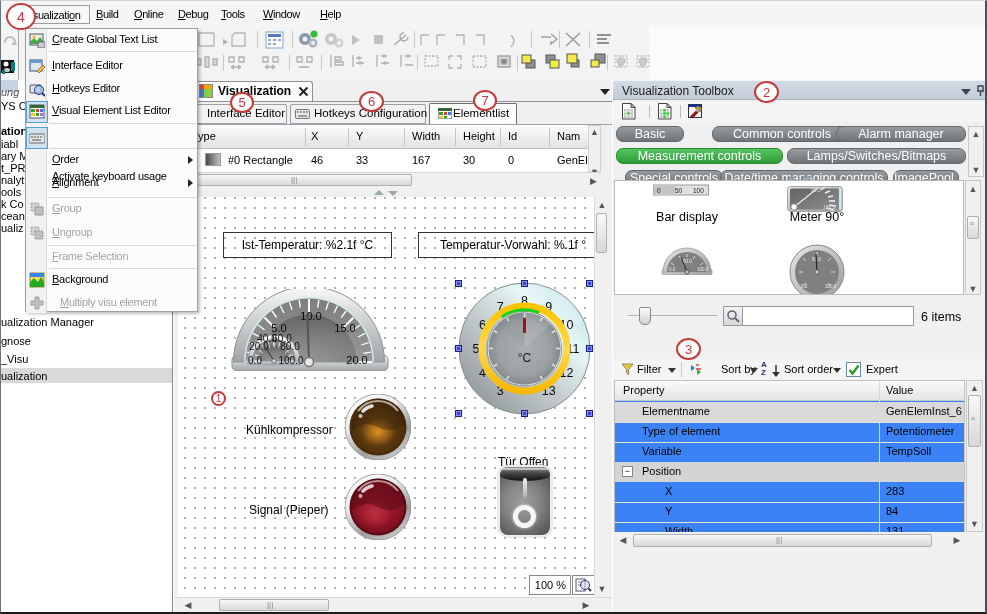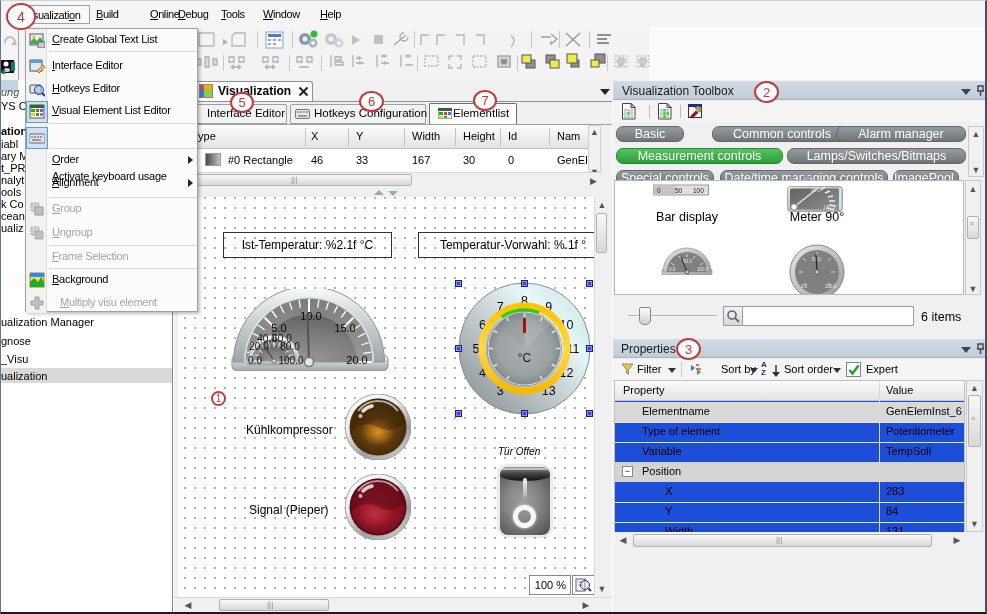--- a/index.html
+++ b/index.html
@@ -41,21 +41,21 @@
 .sb { background:#f0f0f0; }
 .sbthumb { background:linear-gradient(#f8f8f8,#d8d8d8); border:1px solid #b0b0b0; border-radius:2px; }
 .arr { color:#555; font-size:9px; line-height:12px; text-align:center; }
 </style>
 </head>
 <body>
 <div id="root">
   <div id="menubar">
     <div class="mi sel" style="left:20px; width:69px; padding:0 2px;">Visualizati<u>o</u>n</div>
     <div class="mi" style="left:95px;"><u>B</u>uild</div>
-    <div class="mi" style="left:149px;"><u>O</u>nline</div>
+    <div class="mi" style="left:133px;"><u>O</u>nline</div>
     <div class="mi" style="left:177px;"><u>D</u>ebug</div>
     <div class="mi" style="left:220px;"><u>T</u>ools</div>
     <div class="mi" style="left:262px;"><u>W</u>indow</div>
     <div class="mi" style="left:319px;"><u>H</u>elp</div>
   </div>
   <div id="toolbar">
     <div class="abs" style="left:0;top:0;width:18px;height:53px;background:#f4f4f4;border-right:1px solid #a8a8a8;"></div>
     <svg class="abs" style="left:1px;top:7px;" width="16" height="14" viewBox="0 0 16 14">
         <path d="M3 9 a5 5 0 1 1 9 2" fill="none" stroke="#b8b8b8" stroke-width="1.8"></path>
         <path d="M9 11 l6 0 -2 -5z" fill="#c0c0c0"></path>
@@ -451,21 +451,21 @@
         <circle cx="33" cy="33" r="33" fill="url(#lring)"></circle>
         <circle cx="33" cy="33" r="33" fill="none" stroke="#8a8a8a" stroke-width="0.8"></circle>
         <circle cx="33" cy="33" r="28.5" fill="#4a2c0a"></circle>
         <circle cx="33" cy="33" r="26.5" fill="url(#lbrown)"></circle>
         <ellipse cx="33" cy="38" rx="17" ry="14" fill="url(#lglow)"></ellipse>
         <path d="M 7 31 A 26.5 26.5 0 0 1 60 31 L 58.5 31 Q 46 40 33 33 Q 20 26 7.5 36 Z" fill="#35200a" opacity="0.42"></path>
         <path d="M13 17 A 25 25 0 0 1 53 17" stroke="#ffffff" stroke-width="2" opacity="0.6" fill="none"></path>
         <path d="M18 17 Q 22 13 27 12" stroke="#ffffff" stroke-width="3.5" fill="none" stroke-linecap="round" opacity="0.85"></path>
         <circle cx="15.5" cy="22" r="2" fill="#ffffff" opacity="0.7"></circle>
       </svg>
-      <div class="abs" style="left:320px;top:249px;font-size:10px;font-style:italic;">Tür Offen</div>
+      <div class="abs" style="left:320px;top:258px;font-size:12px;">Tür Offen</div>
       <div class="abs" style="left:320px;top:268px;width:54px;height:72px;border-radius:11px;background:#ededed;box-shadow:0 0 2px rgba(120,120,120,0.6);"></div>
       <div class="abs" style="left:322px;top:270px;width:50px;height:68px;border-radius:8px;background:radial-gradient(ellipse 105% 85% at 45% 52%, #9e9e9e 0%, #868686 32%, #4e4e4e 75%, #222 100%);overflow:hidden;">
          <div class="abs" style="left:0;top:0;width:50px;height:14px;border-radius:8px 8px 50% 50% / 8px 8px 40% 40%;background:linear-gradient(#989898 0%, #454545 45%, #101010 100%);"></div>
          <div class="abs" style="left:0;top:1px;width:50px;height:2px;border-radius:2px;background:rgba(255,255,255,0.5);"></div>
          <div class="abs" style="left:23px;top:11px;width:4px;height:21px;border-radius:2px;background:linear-gradient(rgba(250,250,250,0.95),rgba(230,230,230,0.55) 75%,rgba(200,200,200,0.1));"></div>
          <div class="abs" style="left:13px;top:38px;width:23px;height:23px;border-radius:50%;border:5px solid #f6f6f6;box-shadow:0 0 3px rgba(255,255,255,0.8);"></div>
       </div>
       <div class="abs" style="left:71px;top:306px;font-size:12px;">Signal (Pieper)</div>
       <svg class="abs" style="left:167px;top:277px;" width="66" height="66" viewBox="0 0 66 66">
         <defs>
@@ -566,21 +566,21 @@
           <path d="M7 4.5 l3.5 -1.5 3 3.5 -2 2.5 z" fill="#c8a828" stroke="#665"></path>
         </g>
       </svg>
     </div>
 
     <div class="catbtn" style="left:3px;top:46px;width:68px;">Basic</div>
     <div class="catbtn" style="left:80px;top:46px;width:140px;margin-left:19px;">Common controls</div>
     <div class="catbtn" style="left:223px;top:46px;width:130px;">Alarm manager</div>
     <div class="catbtn" style="left:3px;top:68px;width:167px;background:linear-gradient(#55c55f,#2f9c3a);border-color:#2a8a33;">Measurement controls</div>
     <div class="catbtn" style="left:174px;top:68px;width:179px;">Lamps/Switches/Bitmaps</div>
-    <div class="catbtn" style="left:3px;top:90px;width:98px;">Special controls</div>
+    <div class="catbtn" style="left:12px;top:90px;width:98px;">Special controls</div>
     <div class="catbtn" style="left:107px;top:90px;width:168px;">Date/time managing controls</div>
     <div class="catbtn" style="left:280px;top:90px;width:66px;">ImagePool...</div>
 
     <div class="abs sb" style="left:355px;top:46px;width:16px;height:51px;border:1px solid #c8c8c8;"></div>
     <div class="abs arr" style="left:356px;top:48px;width:14px;">▲</div>
     <div class="abs arr" style="left:356px;top:84px;width:14px;">▼</div>
 
     <svg class="abs" style="left:173px;top:96px;" width="28" height="6" viewBox="0 0 28 6">
         <path d="M0 5.5 l5 -5 l5 5z" fill="#9aa" stroke="#778" stroke-width="0.5"></path>
         <path d="M16 0.5 h10 l-5 5z" fill="#9aa" stroke="#778" stroke-width="0.5"></path>
@@ -670,29 +670,20 @@
     <div class="abs" style="left:15px;top:235px;width:89px;height:2px;background:#b0b0b0;border-bottom:1px solid #f8f8f8;"></div>
     <div class="abs" style="left:26px;top:227px;width:12px;height:18px;background:linear-gradient(#fcfcfc,#d0d0d0);border:1px solid #888;border-radius:2px 2px 5px 5px;"></div>
     <div class="abs" style="left:110px;top:226px;width:20px;height:20px;background:linear-gradient(#f4f4f4,#d8d8d8);border:1px solid #999;"></div>
     <svg class="abs" style="left:113px;top:229px;" width="14" height="14" viewBox="0 0 14 14">
         <circle cx="6" cy="6" r="4" fill="none" stroke="#667" stroke-width="1.6"></circle>
         <line x1="9" y1="9" x2="13" y2="13" stroke="#667" stroke-width="2"></line>
       </svg>
     <div class="abs" style="left:129px;top:226px;width:172px;height:20px;background:#fff;border:1px solid #999;"></div>
     <div class="abs" style="left:308px;top:230px;font-size:12.5px;">6 items</div>
 
-    <div class="ptitle" style="top:258px;">
-        <span style="position:absolute;left:8px;top:3px;">Properties</span>
-      <svg class="abs" style="left:348px;top:8px;" width="10" height="6" viewBox="0 0 10 6">
-          <path d="M0 0 h10 l-5 6z" fill="#3a4450"></path>
-        </svg>
-      <svg class="abs" style="left:363px;top:4px;" width="11" height="12" viewBox="0 0 11 12">
-          <path d="M2 1 h5 v5 h-5 z M1 6 h7 M4.5 6 v5" stroke="#3a4450" stroke-width="1.4" fill="none"></path>
-        </svg>
-    </div>
     <div class="abs" style="left:0;top:279px;width:372px;height:22px;background:#f4f4f4;">
       <svg class="abs" style="left:8px;top:4px;" width="13" height="13" viewBox="0 0 13 13">
           <path d="M1 1 h11 l-4.5 5.5 v5 l-2 -1.5 v-3.5 z" fill="#e8c83a" stroke="#986"></path>
         </svg>
       <div class="abs" style="left:24px;top:4px;">Filter</div>
       <svg class="abs" style="left:55px;top:9px;" width="8" height="5" viewBox="0 0 8 5">
           <path d="M0 0 h8 l-4 5z" fill="#333"></path>
         </svg>
       <div class="abs" style="left:68px;top:3px;width:1px;height:15px;background:#ccc;"></div>
       <svg class="abs" style="left:76px;top:4px;" width="14" height="14" viewBox="0 0 14 14">
@@ -713,21 +704,21 @@
       <svg class="abs" style="left:220px;top:9px;" width="8" height="5" viewBox="0 0 8 5">
           <path d="M0 0 h8 l-4 5z" fill="#333"></path>
         </svg>
       <div class="abs" style="left:233px;top:3px;width:15px;height:15px;background:#fff;border:1px solid #6a88a8;"></div>
       <svg class="abs" style="left:235px;top:5px;" width="12" height="12" viewBox="0 0 12 12">
           <path d="M1.5 6 L4.5 9.5 L10.5 1.5" fill="none" stroke="#2a9a2a" stroke-width="2.4"></path>
         </svg>
       <div class="abs" style="left:253px;top:4px;">Expert</div>
     </div>
 
-    <div class="abs" style="left:1px;top:300px;width:351px;height:152px;background:#1d4ed8;border:1px solid #c0c0c0;border-bottom:none;overflow:hidden;">
+    <div class="abs" style="left:1px;top:300px;width:351px;height:152px;background:#3b82f6;border:1px solid #c0c0c0;border-bottom:none;overflow:hidden;">
       <div class="abs" style="left:0;top:0;width:351px;height:20px;background:linear-gradient(#fbfbfb,#e4e4e4);border-bottom:1px solid #c8c8c8;"></div>
       <div class="abs" style="left:8px;top:3px;">Property</div>
       <div class="abs" style="left:271px;top:3px;">Value</div>
       <div class="abs" style="left:264px;top:0;width:1px;height:152px;background:#d8d8d8;"></div>
       <div class="abs" style="left:0;top:21px;width:351px;height:20px;background:#d9d9d9;"></div>
       <div class="abs" style="left:27px;top:24px;">Elementname</div>
         <div class="abs" style="left:271px;top:24px;">GenElemInst_6</div>
       <div class="abs" style="left:0;top:41px;width:351px;height:1px;background:#e4e4e4;"></div>
       <div class="abs" style="left:27px;top:44px;">Type of element</div>
         <div class="abs" style="left:271px;top:44px;">Potentiometer</div>

